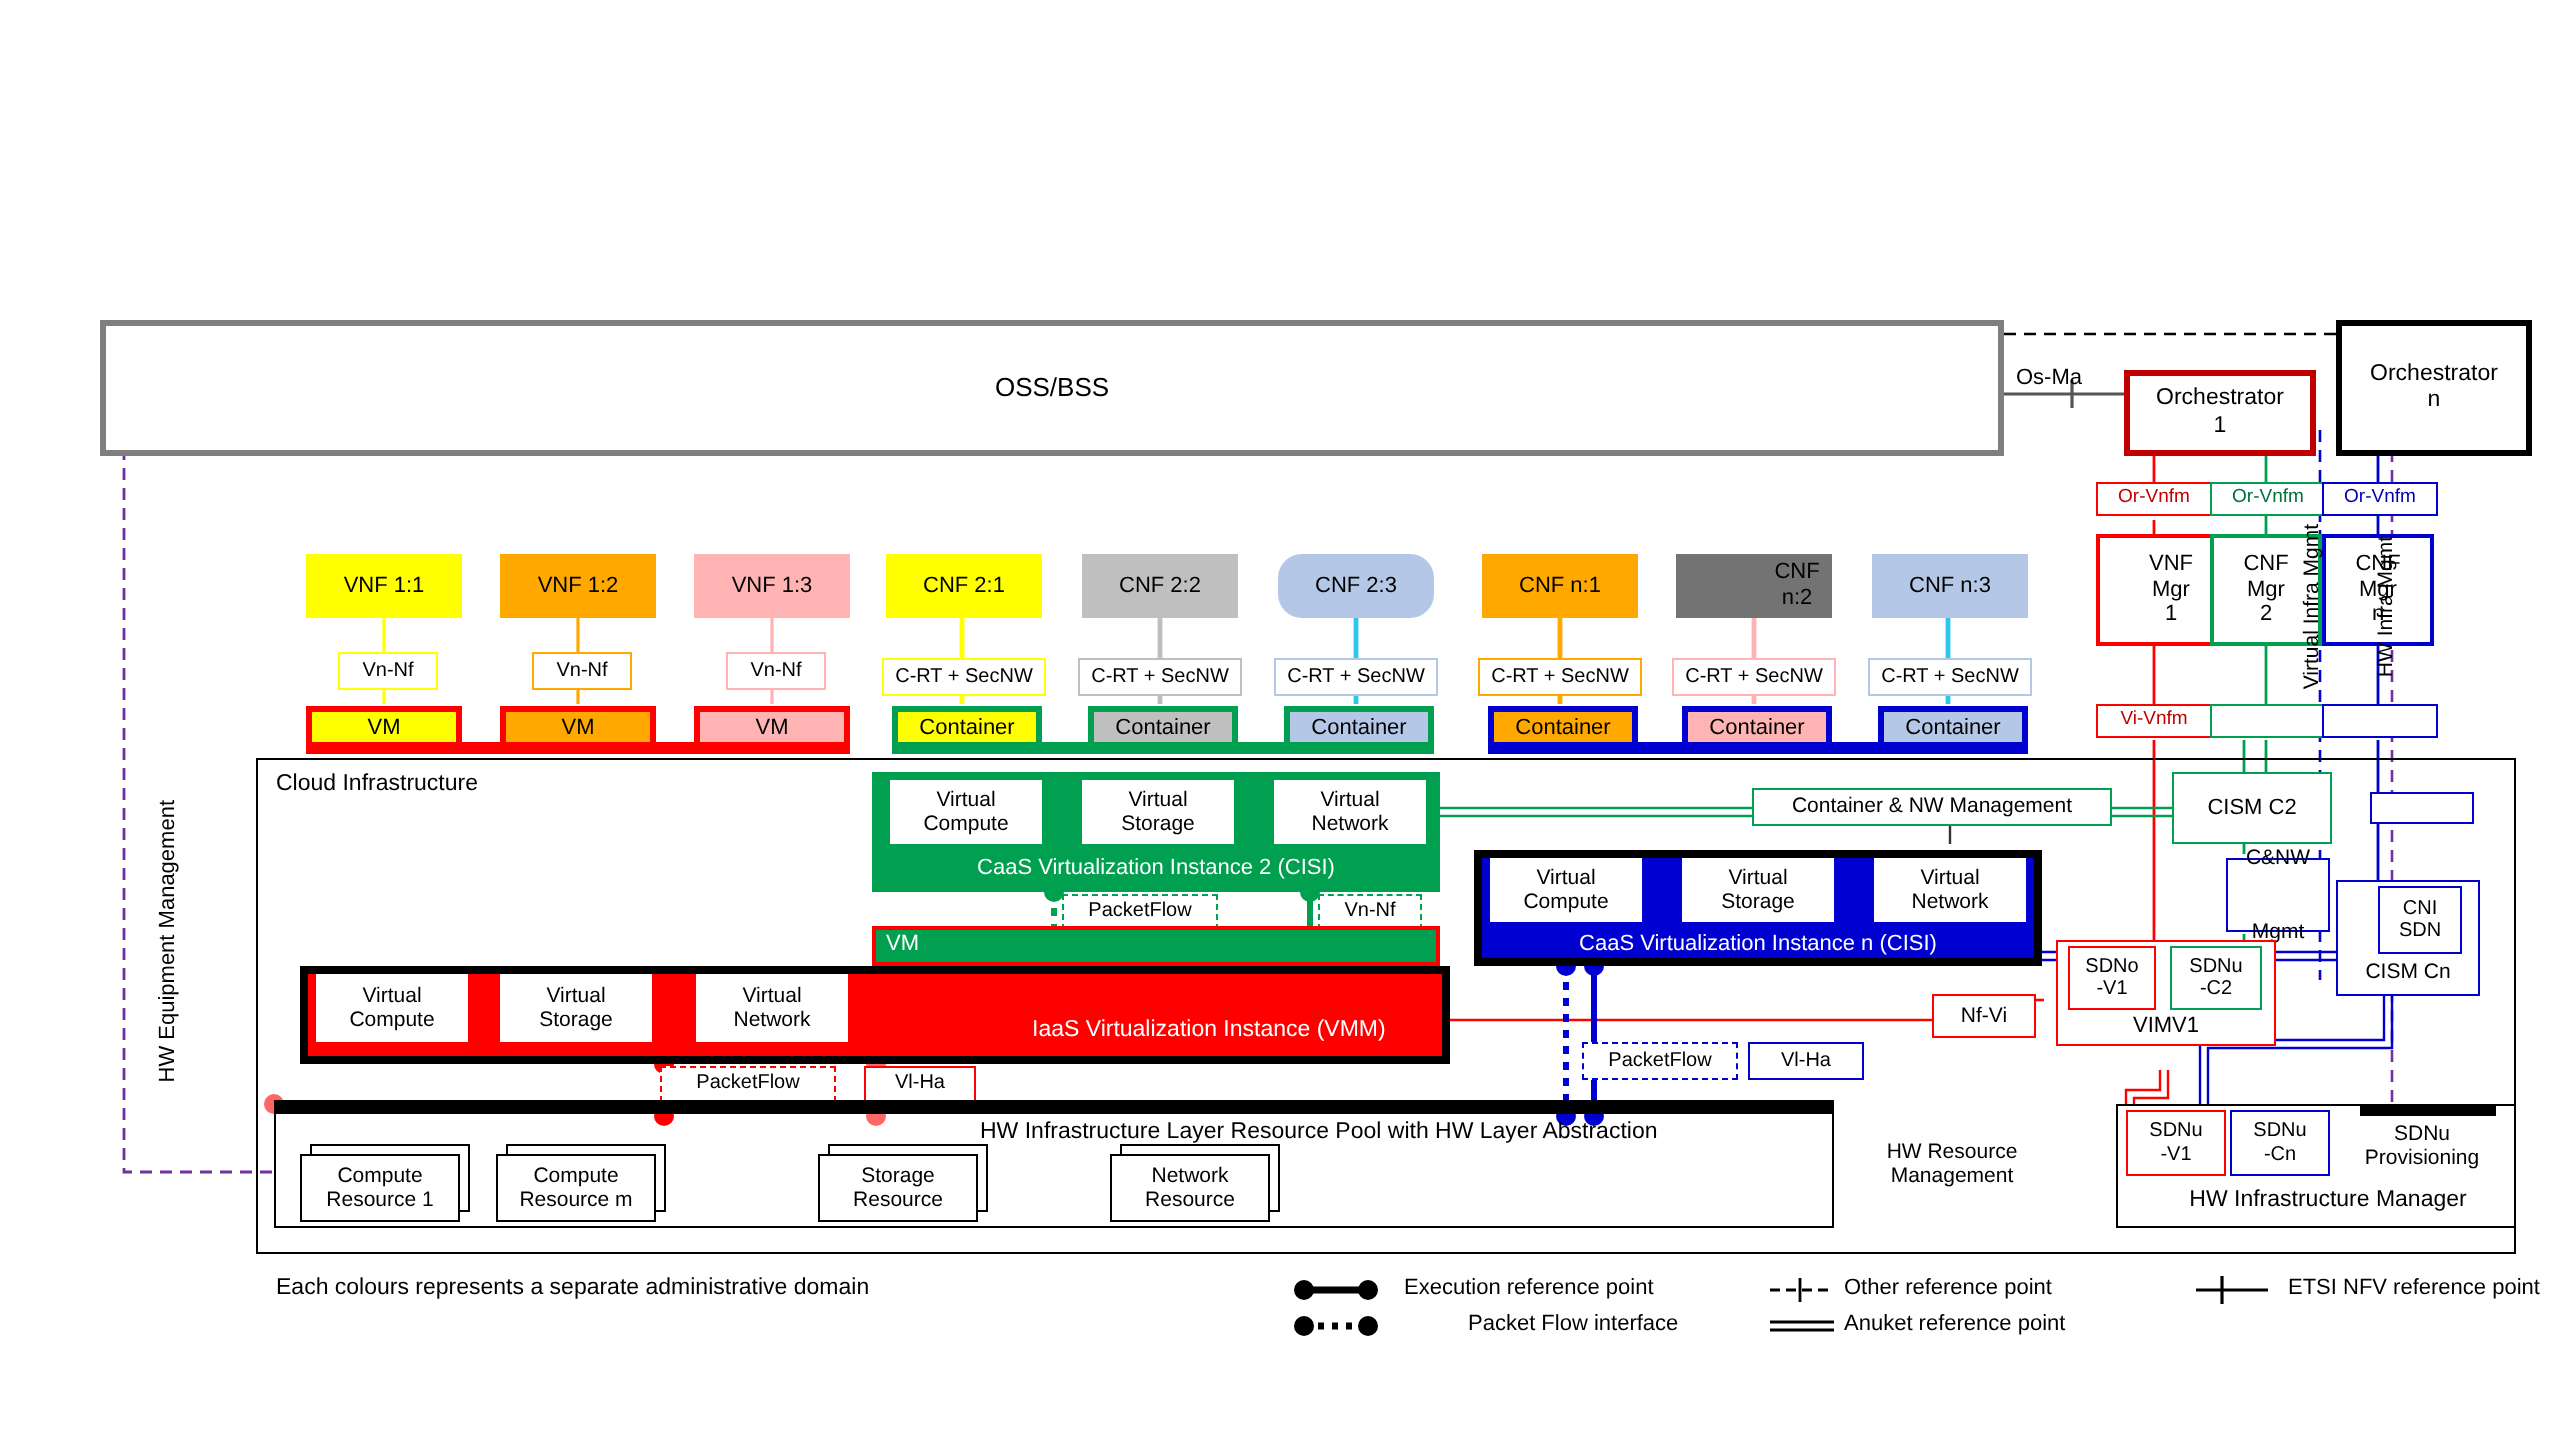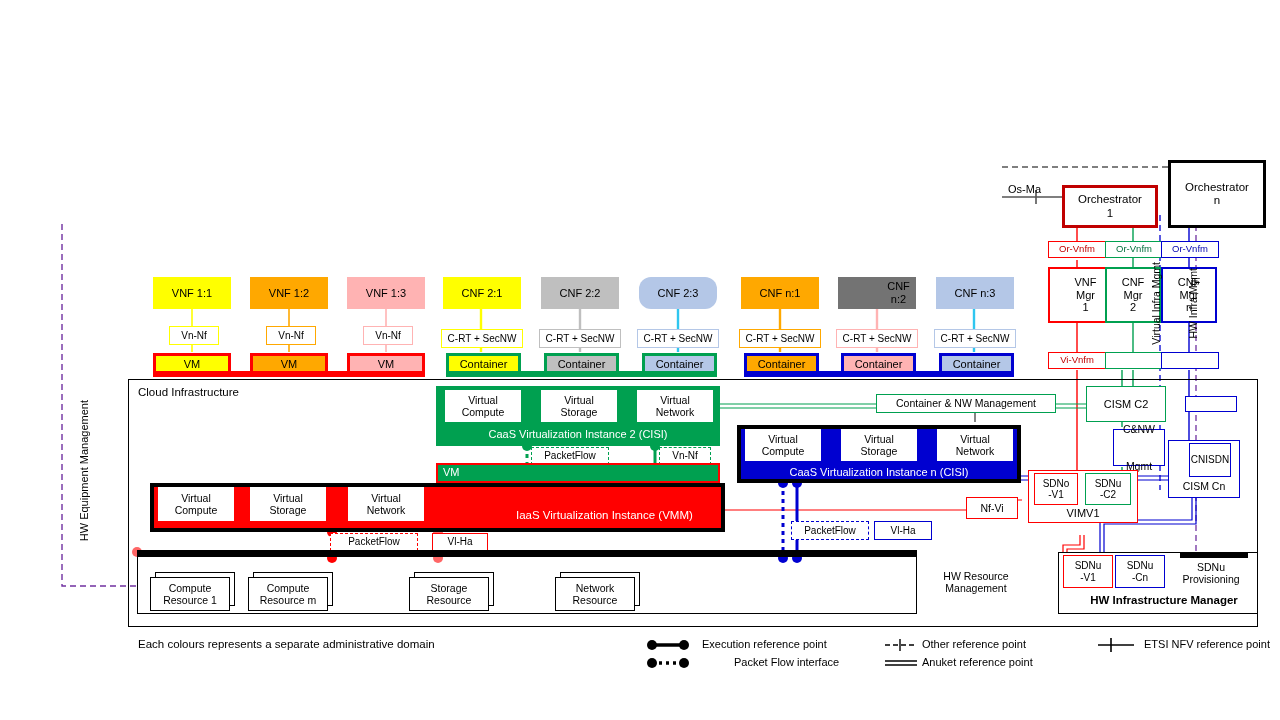--- a/index.html
+++ b/index.html
@@ -94,20 +94,23 @@
 
     <line x1="332" y1="532" x2="332" y2="558" stroke="#FF4040" stroke-width="3" stroke-dasharray="4,4"></line>
     <circle cx="332" cy="532" r="5" fill="#FF0000"></circle>
       <circle cx="332" cy="558" r="5" fill="#FF0000"></circle>
     <line x1="438" y1="532" x2="438" y2="558" stroke="#FF6666" stroke-width="3"></line>
     <circle cx="438" cy="532" r="5" fill="#FF6666"></circle>
       <circle cx="438" cy="558" r="5" fill="#FF6666"></circle>
     <circle cx="137" cy="552" r="5" fill="#FF6666"></circle>
   </svg>
 
+  <div class="abs box ctr" style="left:50px;top:160px;width:952px;height:68px;border:3px solid #7F7F7F;font-size:13px;">
+    <span>OSS/BSS</span>
+  </div>
   <div class="abs" style="left:1008px;top:183px;font-size:11px;">Os-Ma</div>
 
   <div class="abs box ctr" style="left:1062px;top:185px;width:96px;height:43px;border:3px solid #C00000;font-size:11.5px;flex-direction:column;">
     <span>Orchestrator</span>
     <span>1</span>
   </div>
   <div class="abs box ctr" style="left:1168px;top:160px;width:98px;height:68px;border:3px solid #000;font-size:11.5px;flex-direction:column;">
     <span>Orchestrator</span>
     <span>n</span>
   </div>
@@ -310,20 +313,21 @@
 
   <div class="abs ctr" style="left:330px;top:533px;width:88px;height:18px;border:1.5px dashed #FF0000;background:#fff;font-size:10px;">
     <span>PacketFlow</span>
     </div>
   <div class="abs ctr" style="left:432px;top:533px;width:56px;height:18px;border:1.5px solid #FF0000;background:#fff;font-size:10px;">
     <span>Vl-Ha</span>
     </div>
 
   <div class="abs" style="left:137px;top:550px;width:780px;height:7px;background:#000;"></div>
   <div class="abs" style="left:137px;top:556px;width:780px;height:58px;border:1.5px solid #000;border-top:none;"></div>
+  <div class="abs" style="left:490px;top:560px;font-size:11.5px;">HW Infrastructure Layer Resource Pool with HW Layer Abstraction</div>
 
   <div class="abs" style="left:155px;top:572px;width:80px;height:34px;border:1px solid #000;background:#fff;"></div>
   <div class="abs ctr" style="left:150px;top:577px;width:80px;height:34px;border:1px solid #000;background:#fff;font-size:10.5px;flex-direction:column;">
     <span>Compute</span>
     <span>Resource 1</span>
     </div>
 
   <div class="abs" style="left:253px;top:572px;width:80px;height:34px;border:1px solid #000;background:#fff;"></div>
   <div class="abs ctr" style="left:248px;top:577px;width:80px;height:34px;border:1px solid #000;background:#fff;font-size:10.5px;flex-direction:column;">
     <span>Compute</span>
@@ -354,21 +358,21 @@
   <div class="abs ctr" style="left:1086px;top:386px;width:80px;height:36px;border:1.5px solid #00A050;background:#fff;font-size:11px;">
     <span>CISM C2</span>
     </div>
 
   <div class="abs ctr" style="left:1113px;top:429px;width:52px;height:37px;border:1.5px solid #0000D0;background:#fff;font-size:10.5px;flex-direction:column;gap:24px;">
     <span>C&amp;NW</span>
     <span>Mgmt</span>
     </div>
 
   <div class="abs" style="left:1168px;top:440px;width:72px;height:58px;border:1.5px solid #0000D0;background:#fff;"></div>
-  <div class="abs ctr" style="left:1189px;top:443px;width:42px;height:34px;border:1.5px solid #0000D0;background:#fff;font-size:10px;flex-direction:row;">
+  <div class="abs ctr" style="left:1189px;top:443px;width:42px;height:34px;border:1.5px solid #0000D0;background:#fff;font-size:10px;flex-direction:column;">
     <span>CNI</span>
     <span>SDN</span>
     </div>
   <div class="abs ctr" style="left:1168px;top:478px;width:72px;height:16px;font-size:10.5px;">
     <span>CISM Cn</span>
     </div>
 
   <div class="abs ctr" style="left:966px;top:497px;width:52px;height:22px;border:1.5px solid #FF0000;background:#fff;font-size:10.5px;">
     <span>Nf-Vi</span>
     </div>
@@ -393,21 +397,21 @@
     </div>
   <div class="abs ctr" style="left:1115px;top:555px;width:50px;height:33px;border:1.5px solid #0000D0;background:#fff;font-size:10px;flex-direction:column;">
     <span>SDNu</span>
     <span>-Cn</span>
     </div>
   <div class="abs" style="left:1180px;top:552px;width:68px;height:6px;background:#000;"></div>
   <div class="abs ctr" style="left:1168px;top:558px;width:86px;height:30px;font-size:10.5px;flex-direction:column;">
     <span>SDNu</span>
     <span>Provisioning</span>
     </div>
-  <div class="abs ctr" style="left:1058px;top:592px;width:212px;height:18px;font-size:11.5px;font-weight:bold;">
+  <div class="abs ctr" style="left:1058px;top:592px;width:212px;height:18px;font-size:11.5px;">
     <span>HW Infrastructure Manager</span>
     </div>
 
   <div class="abs" style="left:138px;top:638px;font-size:11.5px;">Each colours represents a separate administrative domain</div>
 
   <svg width="640" height="40" style="position:absolute;left:640px;top:635px;">
     <circle cx="12" cy="10" r="5" fill="#000"></circle>
       <line x1="12" y1="10" x2="44" y2="10" stroke="#000" stroke-width="3.5"></line>
       <circle cx="44" cy="10" r="5" fill="#000"></circle>
     <circle cx="12" cy="28" r="5" fill="#000"></circle>

